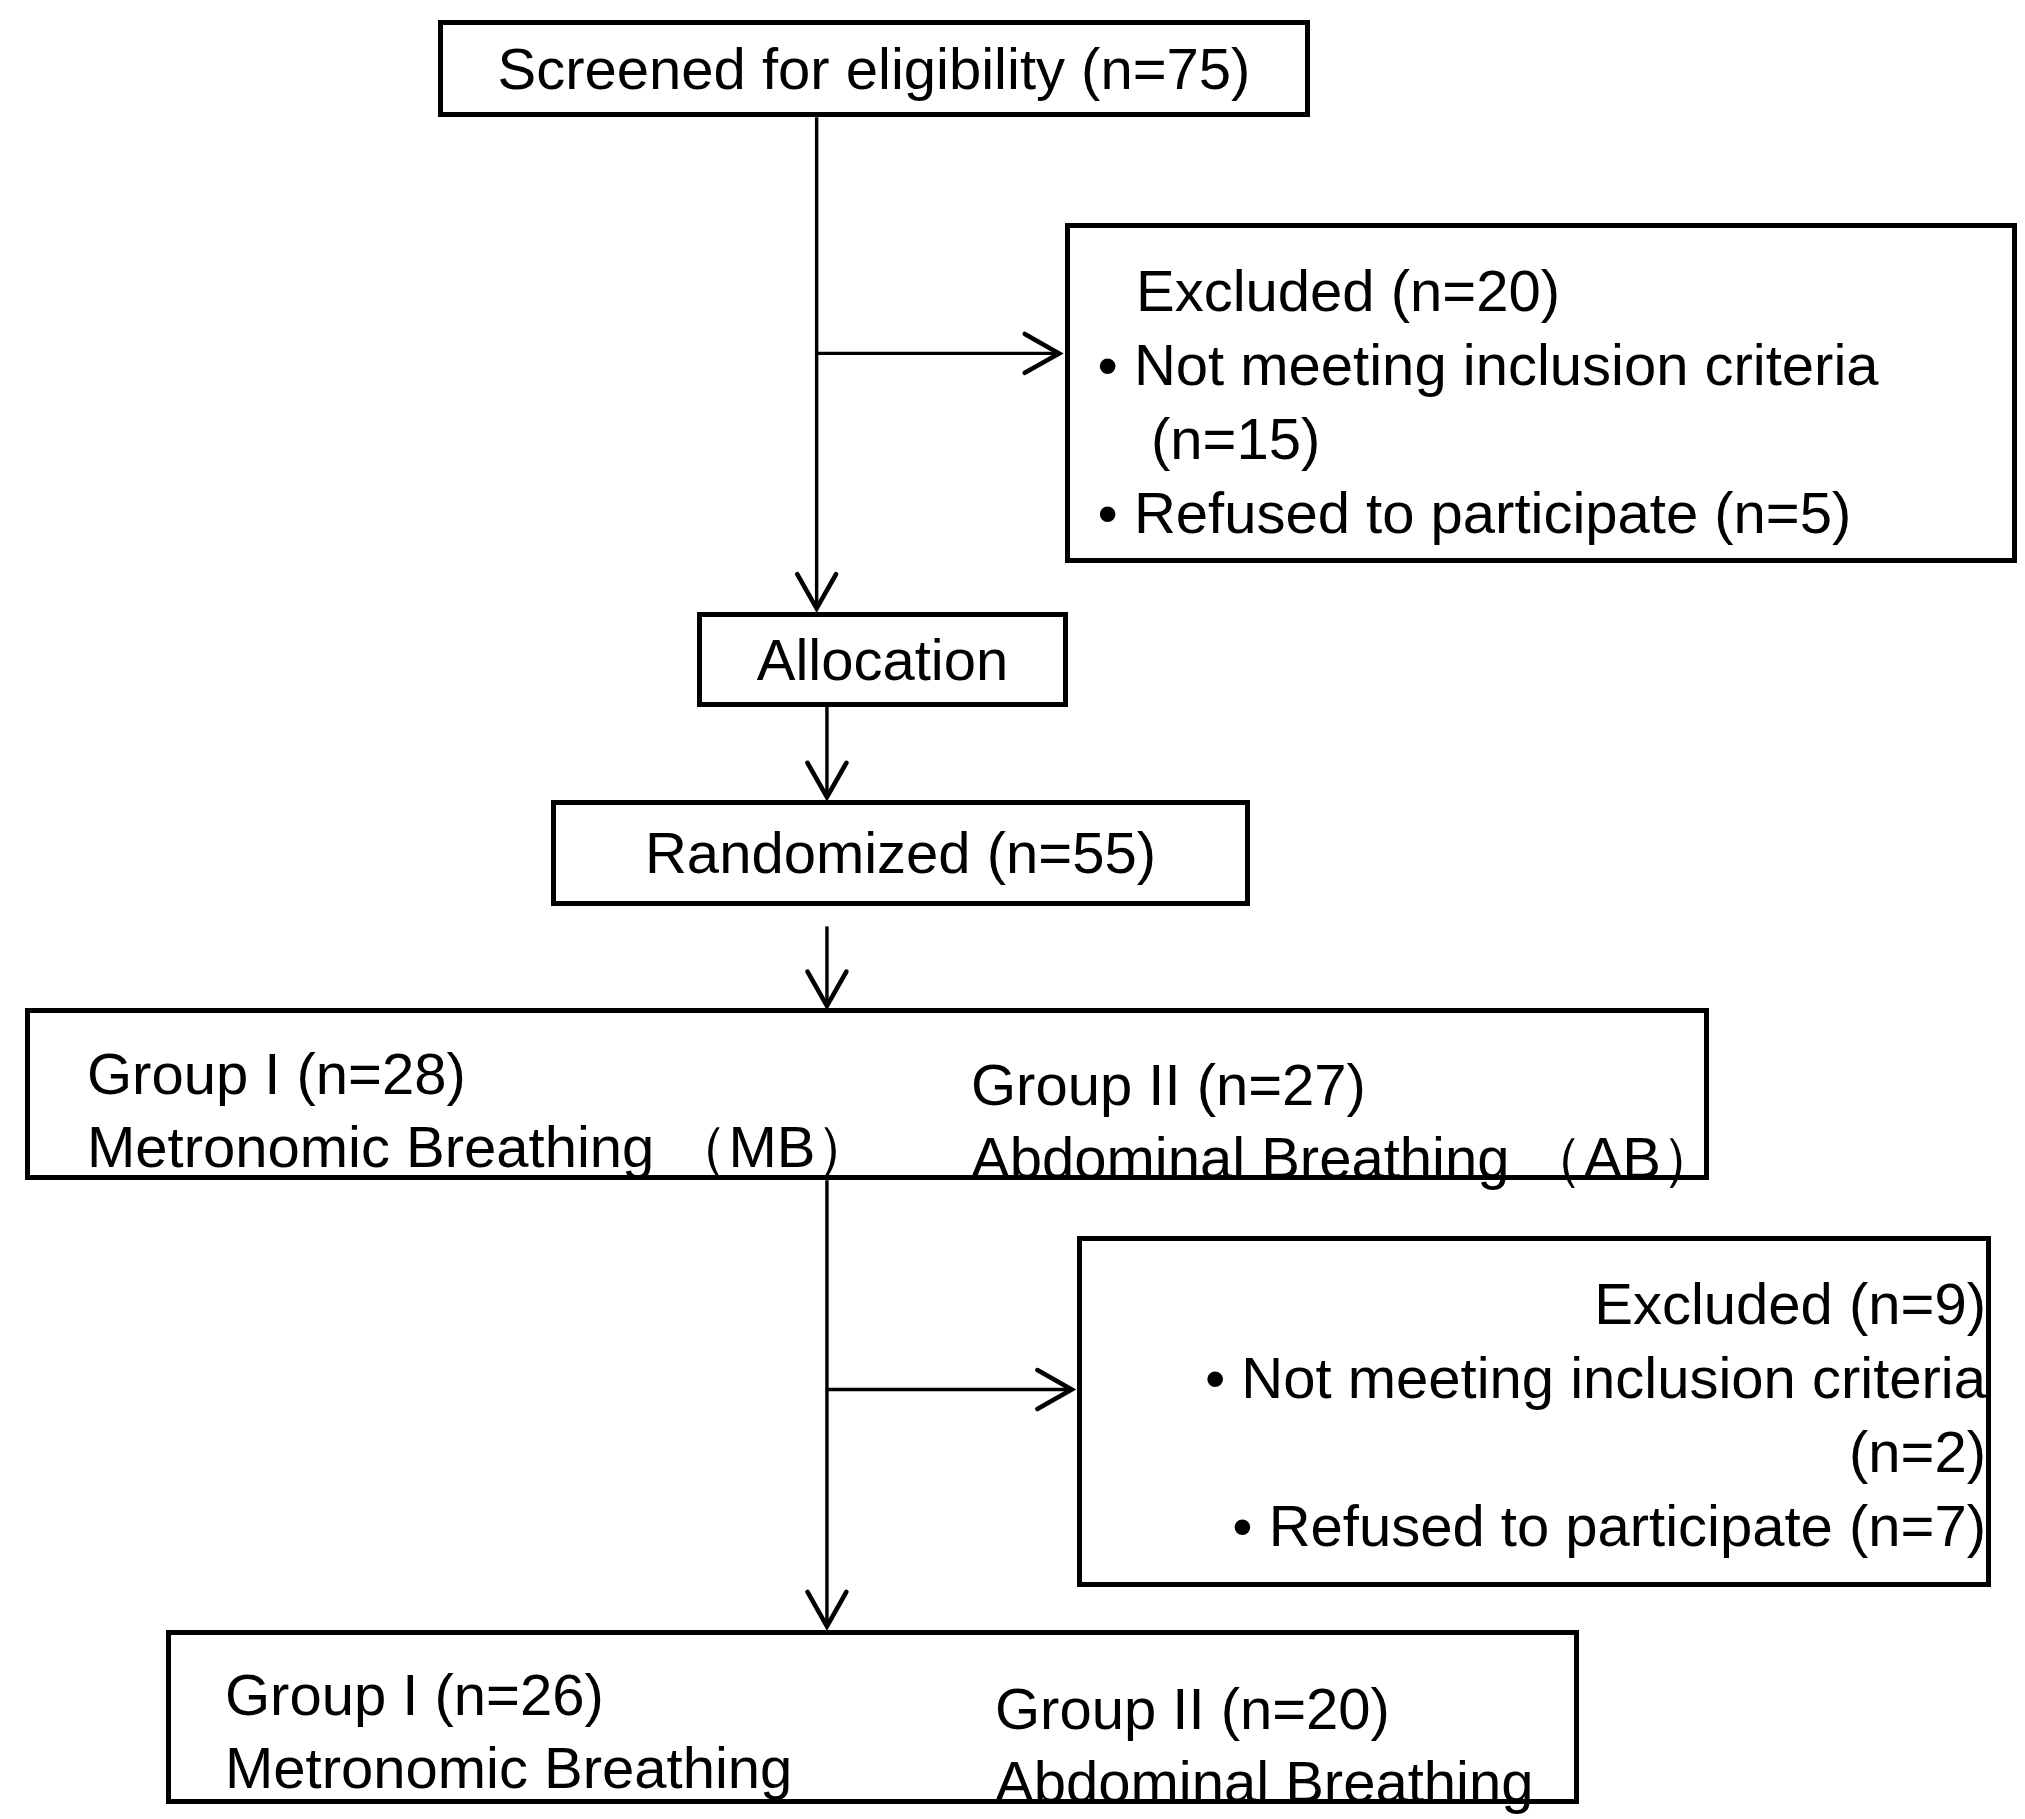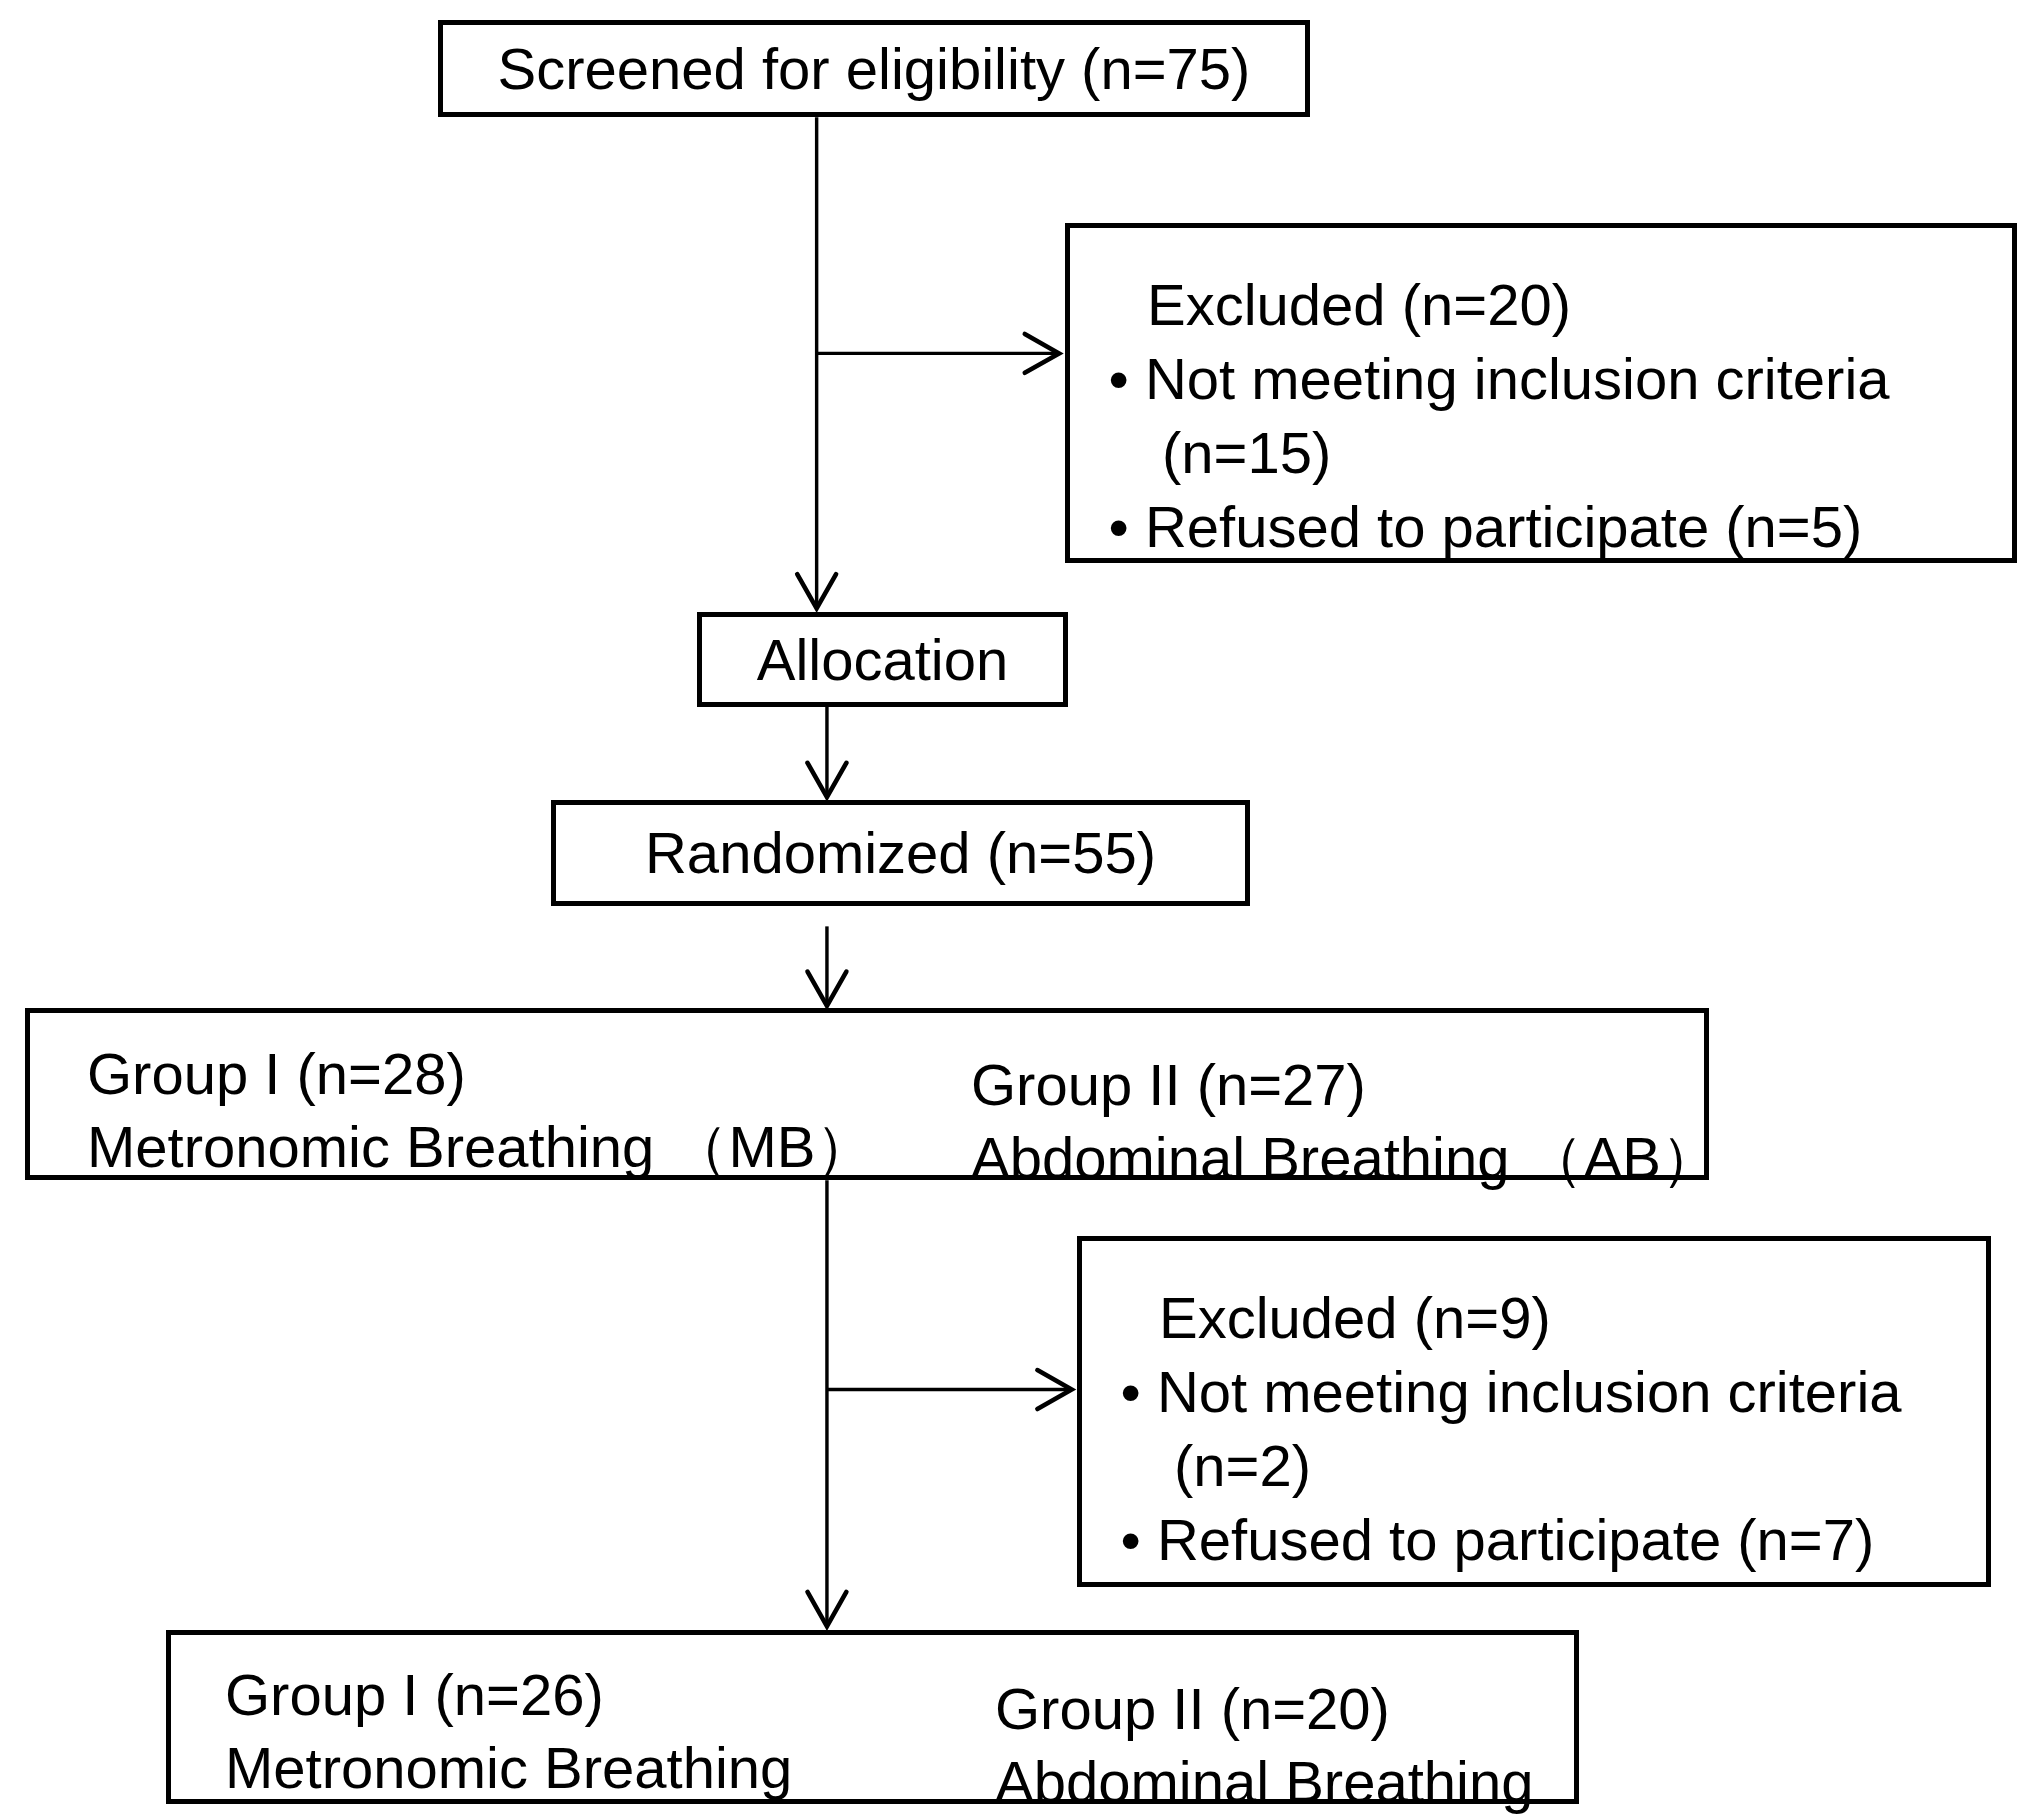--- a/index.html
+++ b/index.html
@@ -40,23 +40,22 @@
   .box.center {
     display: flex;
     align-items: center;
     justify-content: center;
     text-align: center;
   }
   
   .ex-content {
     position: absolute;
     left: 0;
-    top: 40px;
+    top: 26px;
     width: 100%;
-    padding-left: 11px;
   }
   .ex-title  { padding-left: 66px; }
   .ex-bullet { padding-left: 27.5px;  }
   .ex-cont   { padding-left: 81px; }
   
   .col {
     position: absolute;
     white-space: nowrap;
     line-height: 73px;
   }
@@ -64,21 +63,21 @@
   .g5-col2 { left: 941px; top: 35px; }
   .g7-col1 { left: 54px;   top: 23px; }
   .g7-col2 { left: 824px; top: 37px; }
 
   
   #box-screened       { left: 438px;  top: 20px;   width: 872px; height: 97px; }
   #box-excluded-top   { left: 1065px; top: 223px;  width: 952px; height: 340px; }
   #box-allocation     { left: 697px; top: 612px; width: 371px;  height: 95px; }
   #box-randomized     { left: 551px;  top: 800px; width: 699px; height: 106px; }
   #box-allocated      { left: 25px;   top: 1008px; width: 1684px; height: 172px; }
-  #box-excluded-bot   { left: 1077px; top: 1236px; width: 914px; height: 351px; }
+  #box-excluded-bot   { left: 1077px; top: 1236px; width: 914px; height: 351px; text-align: right; }
   #box-final          { left: 166px;  top: 1630px; width: 1413px; height: 174px; text-decoration: underline; }
 </style>
 </head>
 <body>
 
 <div class="page">
 
   <svg class="arrows" viewBox="0 0 3541 3181" xmlns="http://www.w3.org/2000/svg">
 
     <line x1="1428" y1="205" x2="1428" y2="1062"></line>

